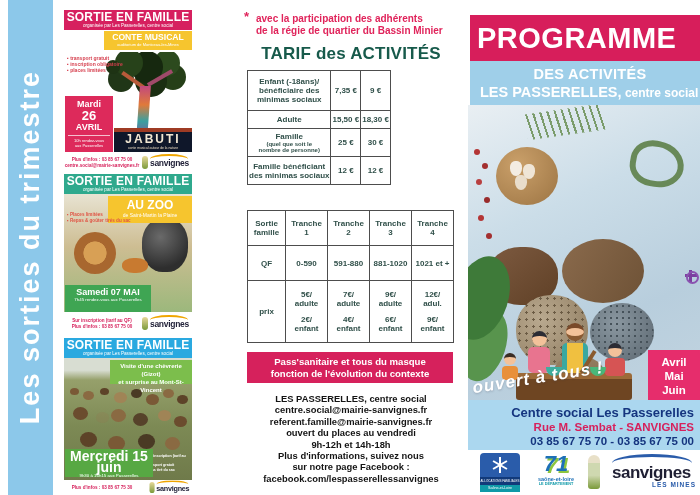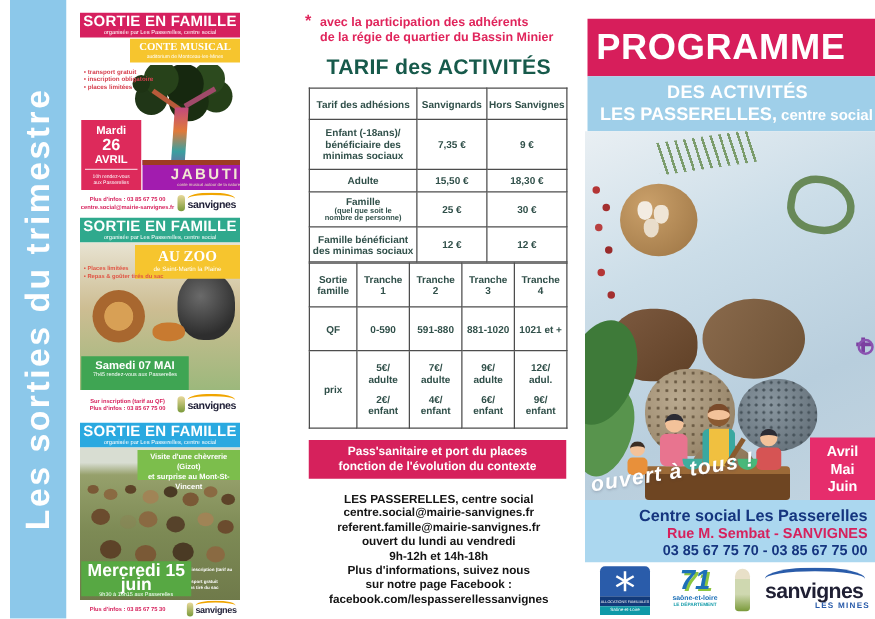--- a/index.html
+++ b/index.html
@@ -17,21 +17,21 @@
   
   .card { position:absolute; left:64px; width:128px; overflow:hidden; background:#fff; }
   .card-header { position:absolute; top:0; left:0; right:0; height:20px; text-align:center; color:#fff; padding-top:1px; }
   .card-header .t { font-size:12px; font-weight:800; line-height:12px; letter-spacing:0.2px; display:block;}
   .card-header .s { font-size:4.6px; line-height:6px; display:block;}
   .hdr-red  { background:#d6205f; }
   .hdr-teal { background:#2fa98d; }
   .hdr-blue { background:#2aa9e0; }
 
   .ev-band { position:absolute; text-align:center; color:#fff; }
-  .ev-band .t { font-weight:800; display:block;font-family:Liberation Serif, serif; }
+  .ev-band .t { font-weight:800; display:block; }
   .ev-band .s { display:block; }
 
   .bullets { position:absolute; text-align:left; }
   .bullets div { line-height:6.2px; }
   .bullets div::before { content:"▪ "; }
 
   .dateblk { position:absolute; color:#fff; text-align:center; }
   .info-strip { position:absolute; left:0; right:0; bottom:0; background:#fff; display:flex; align-items:center; }
   .info-red { flex:1; color:#d6215c; font-size:4.6px; line-height:5.6px; font-weight:700; text-align:center; }
 
@@ -53,22 +53,22 @@
                8px 12px 0 6px #203617, 38px 14px 0 9px #1a2e11, 60px 10px 0 6px #253f18; }
   .trunk { position:absolute; left:40px; top:34px; width:11px; height:54px;
     background:linear-gradient(180deg,#c2497e,#e07a3a 35%,#3aa0a0 65%,#8a4aa0); transform:skewX(-4deg); }
   .branch1 { position:absolute; left:22px; top:26px; width:26px; height:4px; background:#b85a3a; transform:rotate(35deg);}
   .branch2 { position:absolute; left:48px; top:24px; width:28px; height:4px; background:#a04a6a; transform:rotate(-30deg);}
   #c1-date { top:86px; left:1px; width:48px; height:58px; background:#dd2a5b; padding-top:3px;}
   #c1-date .d1 { font-size:9px; font-weight:800; line-height:10px;}
   #c1-date .d2 { font-size:13px; font-weight:800; line-height:13px;}
   #c1-date .d3 { font-size:9px; font-weight:800; line-height:10px;}
   #c1-date .d4 { font-size:4px; line-height:5px; border-top:1px solid rgba(255,255,255,.7); margin:3px 3px 0; padding-top:2px;}
-  #c1-jabuti { position:absolute; top:118px; left:50px; right:0; height:28px; background:#a21caf;
-               border-top:4px solid #9e3b24; text-align:right; }
+  #c1-jabuti { position:absolute; top:118px; left:50px; right:0; height:28px; background:#0f172a;
+               border-top:4px solid #9e3b24; text-align:center; }
   #c1-jabuti .t { font-size:12px; font-weight:800; color:#f2e7d2; letter-spacing:2px; line-height:14px; display:block;}
   #c1-jabuti .s { font-size:3.4px; color:#e8d9c0; display:block;}
   #card1 .info-strip { height:22px; }
 
   
   #card2 { top:174px; height:162px; }
   #c2-photo { position:absolute; top:20px; left:0; right:0; bottom:24px;
       background:linear-gradient(180deg,#e8e3d2,#cdbd92 45%,#9cb87c); overflow:hidden;}
   .gorilla { position:absolute; right:4px; top:24px; width:46px; height:54px; border-radius:45%;
       background:radial-gradient(circle at 40% 35%,#6a6a6a,#2e2e2e 70%); }
@@ -340,25 +340,20 @@
   <div id="middle" class="abs">
     <div id="note" class="abs">
       <span class="star">*</span>
       <div>avec la participation des adhérents</div>
       <div>de la régie de quartier du Bassin Minier</div>
     </div>
     <div id="tarif-title" class="abs">TARIF des ACTIVITÉS</div>
 
     <table id="t1">
       <tbody>
-          <tr class="hrow">
-        <td class="c0">Tarif des adhésions</td>
-        <td class="c1">Sanvignards</td>
-        <td class="c2">Hors Sanvignes</td>
-      </tr>
       <tr class="r0">
         <td class="pre">Enfant (-18ans)/
 bénéficiaire des
 minimas sociaux</td>
         <td>7,35 €</td>
         <td>9 €</td>
       </tr>
       <tr class="r1">
         <td>Adulte</td>
         <td>15,50 €</td>
@@ -424,29 +419,29 @@
               <div class="pre">12€/
 adul.</div>
               <div class="child pre">9€/
 enfant</div>
             </td>
       </tr>
     </tbody>
       </table>
 
     <div id="pass-banner" class="abs">
-      <div>Pass'sanitaire et port du places</div>
+      <div>Pass'sanitaire et tous du masque</div>
       <div>fonction de l'évolution du contexte</div>
     </div>
 
     <div id="contact" class="abs">
       <div>LES PASSERELLES, centre social</div>
       <div>centre.social@mairie-sanvignes.fr</div>
       <div>referent.famille@mairie-sanvignes.fr</div>
-      <div>ouvert du lundi au vendredi</div>
+      <div>ouvert du places au vendredi</div>
       <div>9h-12h et 14h-18h</div>
       <div>Plus d'informations, suivez nous</div>
       <div>sur notre page Facebook :</div>
       <div>facebook.com/lespasserellessanvignes</div>
     </div>
   </div>
 
   <div id="right" class="abs">
     <div id="prog-banner" class="abs">PROGRAMME</div>
     <div id="sub-band" class="abs">

